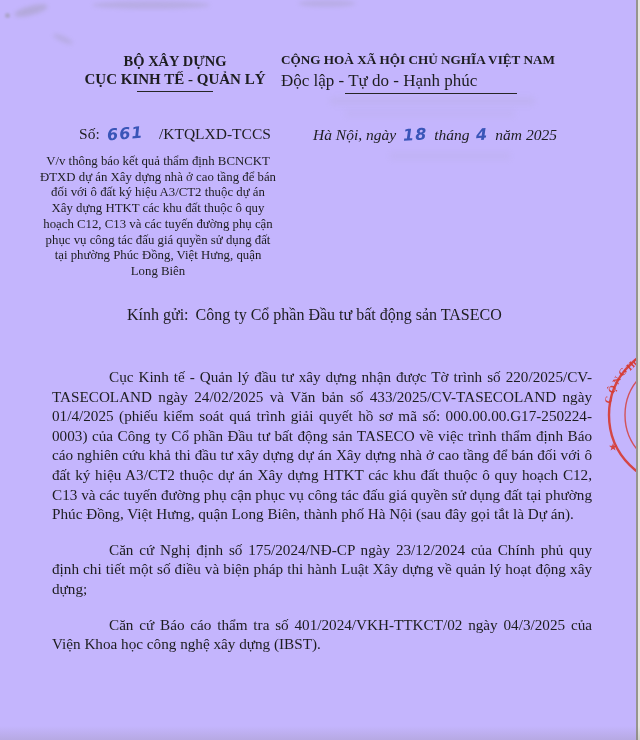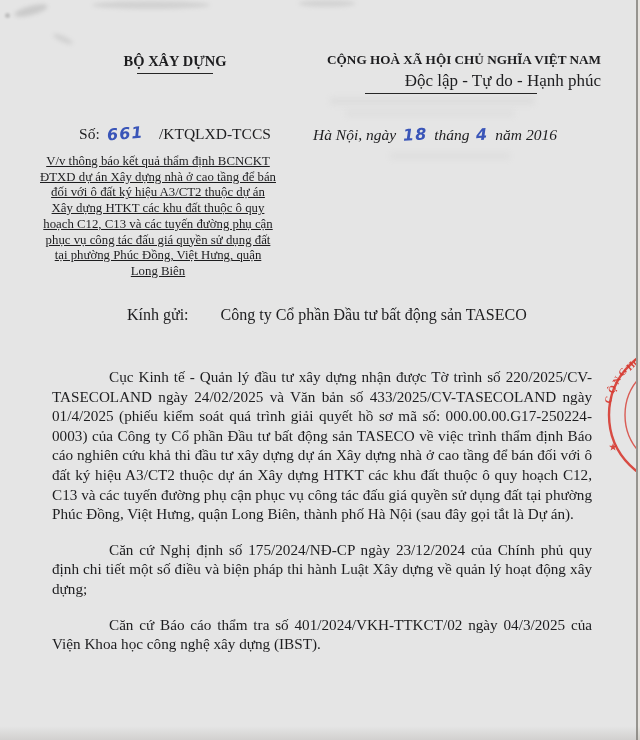--- a/index.html
+++ b/index.html
@@ -1,19 +1,19 @@
 <!DOCTYPE html>
 <html lang="vi"><head>
 <meta charset="utf-8">
 <style>
   html,body{margin:0;padding:0;background:#fbfaf8;}
   .page{
     position:relative;
     width:640px;height:740px;
-    background:#e5e5e5;
+    background:#c4b5fd;
     overflow:hidden;
     font-family:"Liberation Serif", serif;
     color:#1d1d1f;
   }
   
   .smudge{position:absolute;background:#8e8e8e;border-radius:50%;filter:blur(2px);}
   .smudge.s1{left:14px;top:6px;width:34px;height:9px;opacity:.30;transform:rotate(-15deg);}
   .smudge.s2{left:92px;top:1px;width:118px;height:8px;opacity:.22;}
   .smudge.s3{left:298px;top:0;width:58px;height:7px;opacity:.20;}
   .smudge.s4{left:5px;top:13px;width:5px;height:5px;opacity:.45;filter:blur(1px);}
@@ -24,39 +24,39 @@
   .ghost.g3{left:390px;top:152px;width:120px;height:8px;opacity:.08;}
   .page-edge{position:absolute;top:0;left:636px;width:2px;height:740px;background:#96948f;}
   .page-right-strip{position:absolute;top:0;left:638px;width:2px;height:740px;background:#e7e4df;}
   .bottom-shade{position:absolute;left:0;bottom:0;width:100%;height:14px;
     background:linear-gradient(to bottom, rgba(0,0,0,0), rgba(120,115,108,0.18));}
   
   .org-block{position:absolute;left:25px;top:52px;width:300px;text-align:center;line-height:18px;}
   .org-ministry{font-weight:bold;font-size:14.5px;white-space:nowrap;}
   .org-dept{font-weight:bold;font-size:15px;white-space:nowrap;}
   .org-rule{width:76px;border-top:1.6px solid #262626;margin:3px auto 0;}
-  .national-block{position:absolute;left:301px;top:50px;width:300px;text-align:right;line-height:19px;}
+  .national-block{position:absolute;left:281px;top:50px;width:300px;text-align:left;line-height:19px;}
   .national-line1{font-weight:bold;font-size:13.2px;white-space:nowrap;}
   .national-line2{font-weight:normal;font-size:17px;white-space:nowrap;margin-top:2px;}
   .motto-rule{width:172px;border-top:1.6px solid #262626;margin:3px auto 0;}
   .ref-line{position:absolute;left:25px;top:124px;width:300px;text-align:center;font-size:15.5px;white-space:nowrap;}
   .ref-code{margin-left:9px;}
   .hand{
     font-family:"DejaVu Sans", sans-serif;
     font-style:italic;font-weight:bold;
     color:#3a55b8;display:inline-block;transform:rotate(-5deg);
     font-size:16px;letter-spacing:1px;margin:0 3px;
   }
   .date-line{position:absolute;left:285px;top:125px;width:300px;text-align:center;
     font-style:italic;font-size:15.5px;white-space:nowrap;}
   .date-line .hand{transform:rotate(-3deg);}
   .subject{position:absolute;left:40px;top:154px;width:236px;text-align:center;
-    font-size:12.8px;line-height:15.7px;text-decoration:underline;}
+    font-size:12.8px;line-height:15.7px;}
   .salutation{position:absolute;left:127px;top:306px;font-size:16px;white-space:nowrap;}
-  .salutation .recipient{margin-left:28px;}
+  .salutation .recipient{margin-left:3px;}
   
   .body-text{position:absolute;left:52px;top:351px;width:540px;
     font-size:15.2px;line-height:19.6px;text-align:justify;}
   .body-text p{margin:16px 0 4px 0;text-indent:57px;}
   
   .seal{position:absolute;left:580px;top:330px;overflow:hidden;}
   .seal text{fill:#d63a31;font-family:"Liberation Serif", serif;font-weight:bold;}
 </style>
 </head>
 <body>
@@ -67,41 +67,42 @@
   <div class="smudge s2"></div>
   <div class="smudge s3"></div>
   <div class="smudge s4"></div>
   <div class="smudge s5"></div>
   <div class="ghost g1"></div>
   <div class="ghost g2"></div>
   <div class="ghost g3"></div>
 
   <div class="org-block">
     <div class="org-ministry">BỘ XÂY DỰNG</div>
+    <div class="org-dept">CỤC KINH TẾ - QUẢN LÝ</div>
     <div class="org-rule"></div>
   </div>
 
   <div class="national-block">
     <div class="national-line1">CỘNG HOÀ XÃ HỘI CHỦ NGHĨA VIỆT NAM</div>
     <div class="national-line2">Độc lập - Tự do - Hạnh phúc</div>
     <div class="motto-rule"></div>
   </div>
 
   <div class="ref-line">
     <span>Số:</span>
     <span class="hand">661</span>
     <span class="ref-code">/KTQLXD-TCCS</span>
   </div>
 
   <div class="date-line">
     <span>Hà Nội, ngày</span>
     <span class="hand">18</span>
     <span>tháng</span>
     <span class="hand">4</span>
-    <span>năm 2016</span>
+    <span>năm 2025</span>
   </div>
 
   <div class="subject">V/v thông báo kết quả thẩm định BCNCKT ĐTXD dự án Xây dựng nhà ở cao tầng để bán đối với ô đất ký hiệu A3/CT2 thuộc dự án Xây dựng HTKT các khu đất thuộc ô quy hoạch C12, C13 và các tuyến đường phụ cận phục vụ công tác đấu giá quyền sử dụng đất tại phường Phúc Đồng, Việt Hưng, quận Long Biên</div>
 
   <div class="salutation">
     <span>Kính gửi:</span>
     <span class="recipient">Công ty Cổ phần Đầu tư bất động sản TASECO</span>
   </div>
 
   <div class="body-text">

